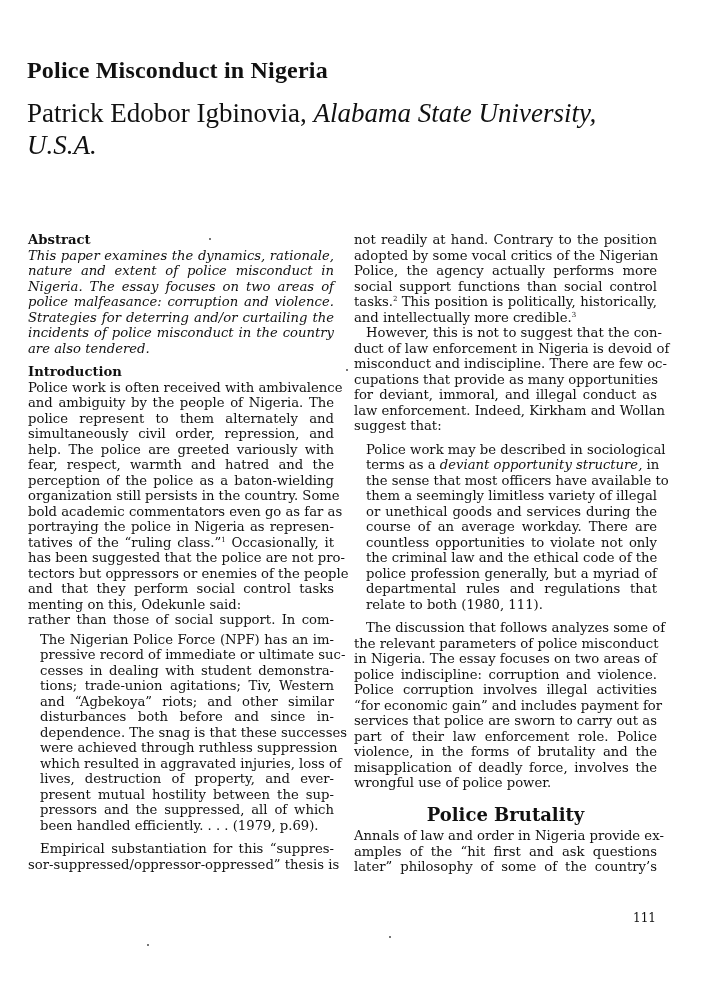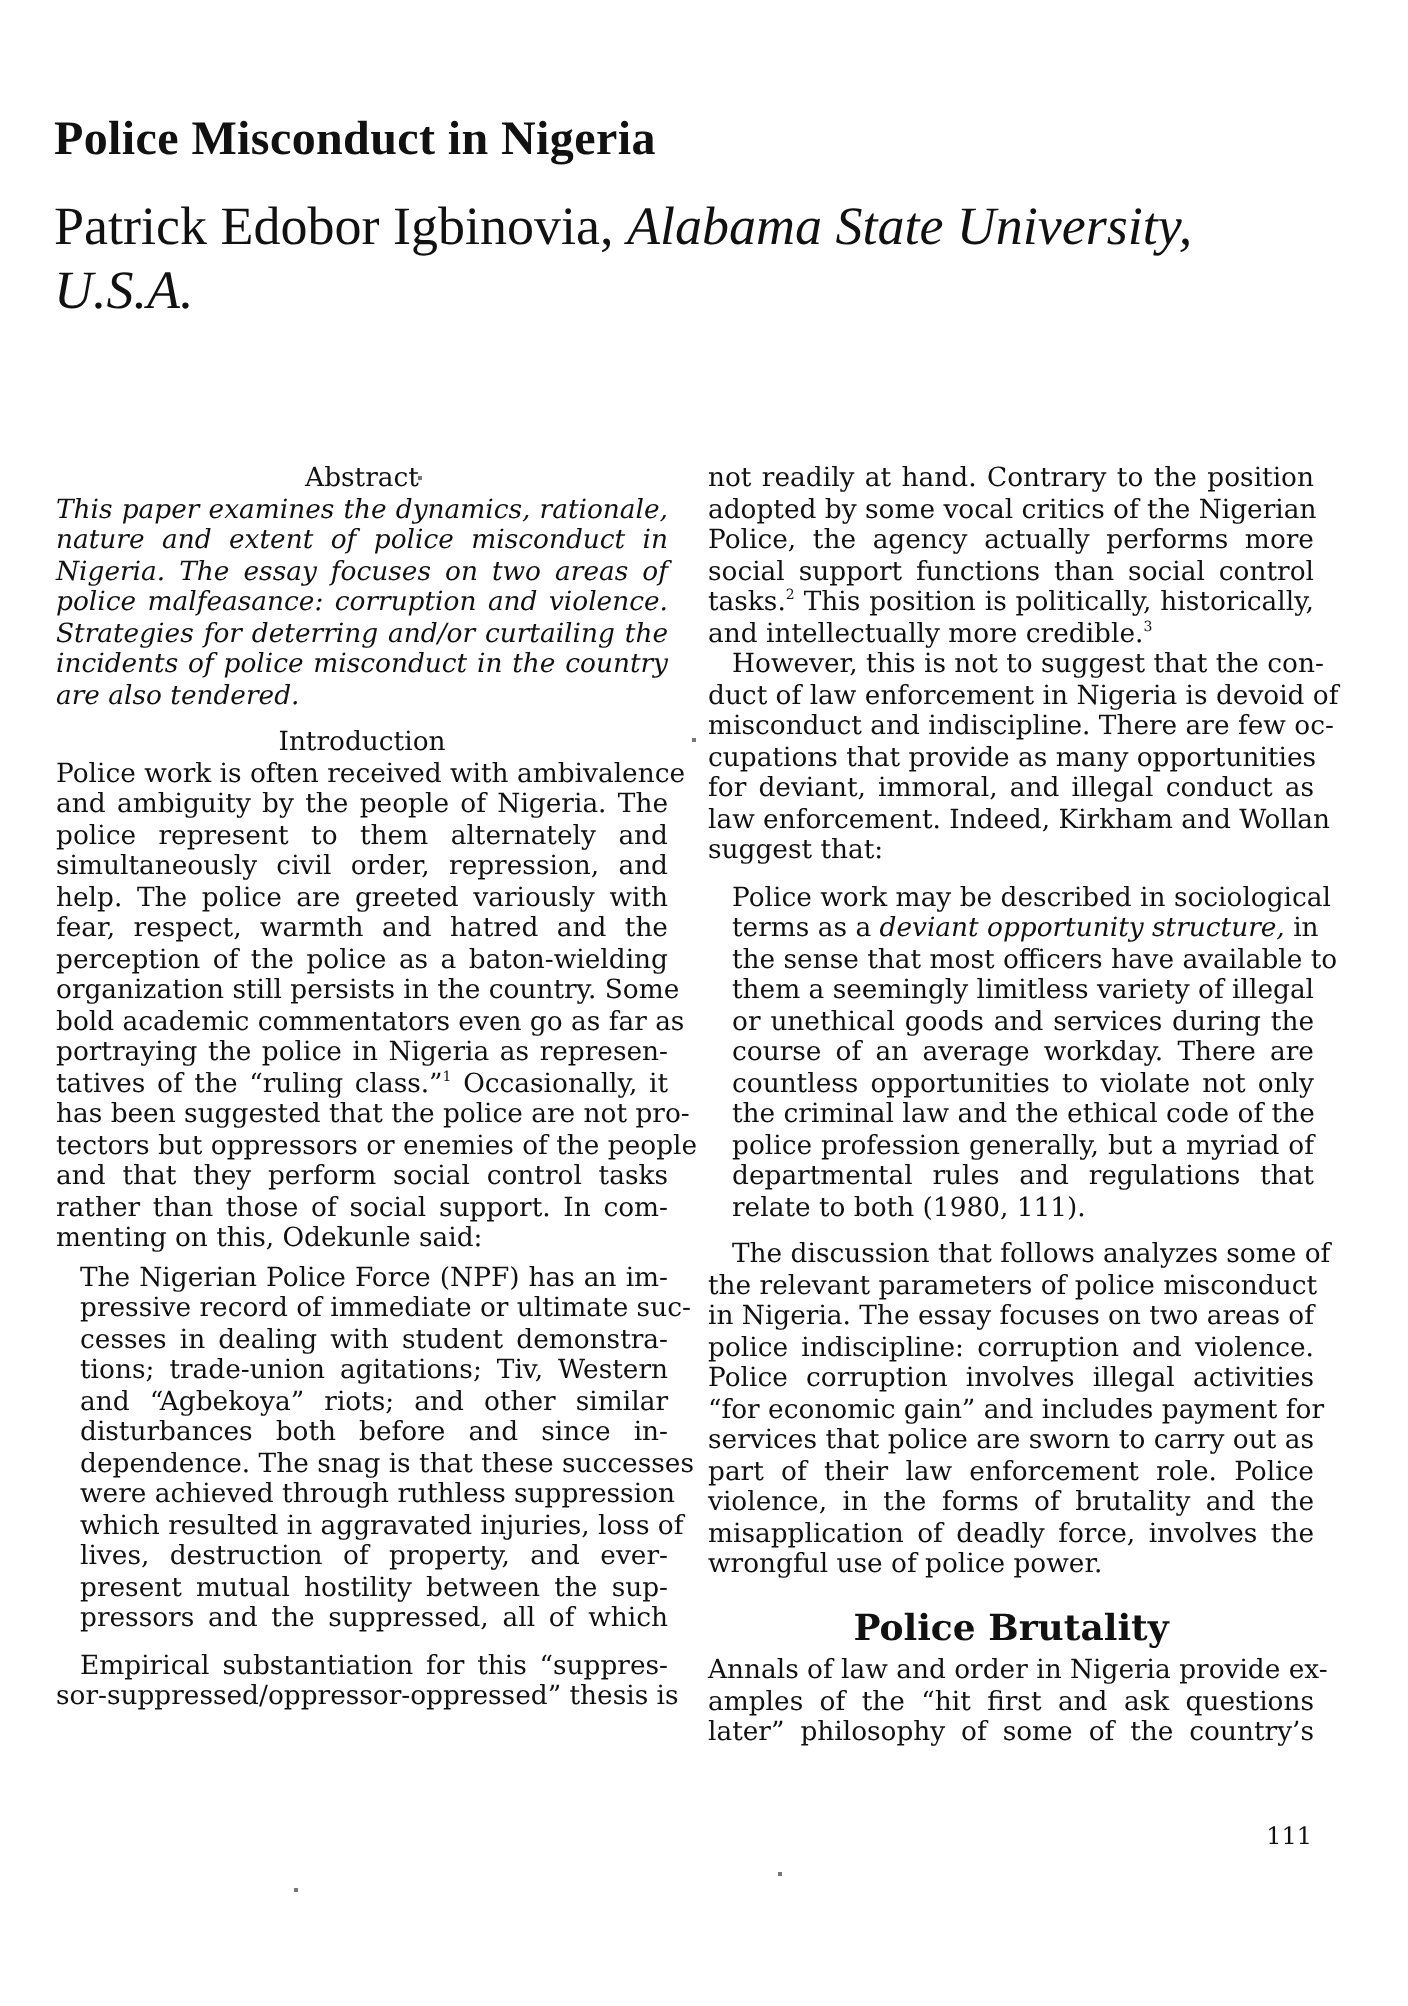--- a/index.html
+++ b/index.html
@@ -26,21 +26,21 @@
     .col-right { left: 354px; width: 303px; }
 
     .line {
       display: block; font-size: 13.2px; line-height: 15.5px; height: 15.5px;
       text-align: justify; text-align-last: justify; white-space: nowrap;
       overflow: visible;
     }
     .line.last { text-align-last: left; }
     .line.ind { padding-left: 12px; }
     .line.it { font-style: italic; }
-    .head { font-weight: normal; font-size: 13.2px; line-height: 15.5px; display: block; text-align: center; }
+    .head { font-weight: bold; font-size: 13.2px; line-height: 15.5px; display: block; }
     .quote { padding-left: 12px; }
     .gap { display: block; height: 8px; }
     .gap-sm { display: block; height: 4px; }
     .center-head {
       display: block; text-align: center; font-weight: bold; font-size: 18px;
       line-height: 15.5px; margin: 16px 0 6px 0;
     }
     sup { font-size: 7px; line-height: 0; }
     .pagenum {
       position: absolute; right: 48px; top: 911px; font-size: 12px;
@@ -78,37 +78,38 @@
     <span class="line">help. The police are greeted variously with</span>
     <span class="line">fear, respect, warmth and hatred and the</span>
     <span class="line">perception of the police as a baton-wielding</span>
     <span class="line">organization still persists in the country. Some</span>
     <span class="line">bold academic commentators even go as far as</span>
     <span class="line">portraying the police in Nigeria as represen-</span>
     <span class="line"><span>tatives of the “ruling class.”</span><sup>1</sup><span> Occasionally, it</span></span>
     <span class="line">has been suggested that the police are not pro-</span>
     <span class="line">tectors but oppressors or enemies of the people</span>
     <span class="line">and that they perform social control tasks</span>
+    <span class="line last">menting on this, Odekunle said:</span>
     <span class="line">rather than those of social support. In com-</span>
-    <span class="line last">menting on this, Odekunle said:</span>
   </div>
   <span class="gap-sm"></span>
   <div class="quote">
     <span class="line">The Nigerian Police Force (NPF) has an im-</span>
     <span class="line">pressive record of immediate or ultimate suc-</span>
     <span class="line">cesses in dealing with student demonstra-</span>
     <span class="line">tions; trade-union agitations; Tiv, Western</span>
     <span class="line">and “Agbekoya” riots; and other similar</span>
     <span class="line">disturbances both before and since in-</span>
     <span class="line">dependence. The snag is that these successes</span>
     <span class="line">were achieved through ruthless suppression</span>
     <span class="line">which resulted in aggravated injuries, loss of</span>
     <span class="line">lives, destruction of property, and ever-</span>
     <span class="line">present mutual hostility between the sup-</span>
     <span class="line">pressors and the suppressed, all of which</span>
+    <span class="line last">been handled efficiently. . . . (1979, p.69).</span>
   </div>
   <span class="gap"></span>
   <div>
     <span class="line ind">Empirical substantiation for this “suppres-</span>
     <span class="line">sor-suppressed/oppressor-oppressed” thesis is</span>
   </div>
 </div>
 
 <div class="col col-right">
   <div>

